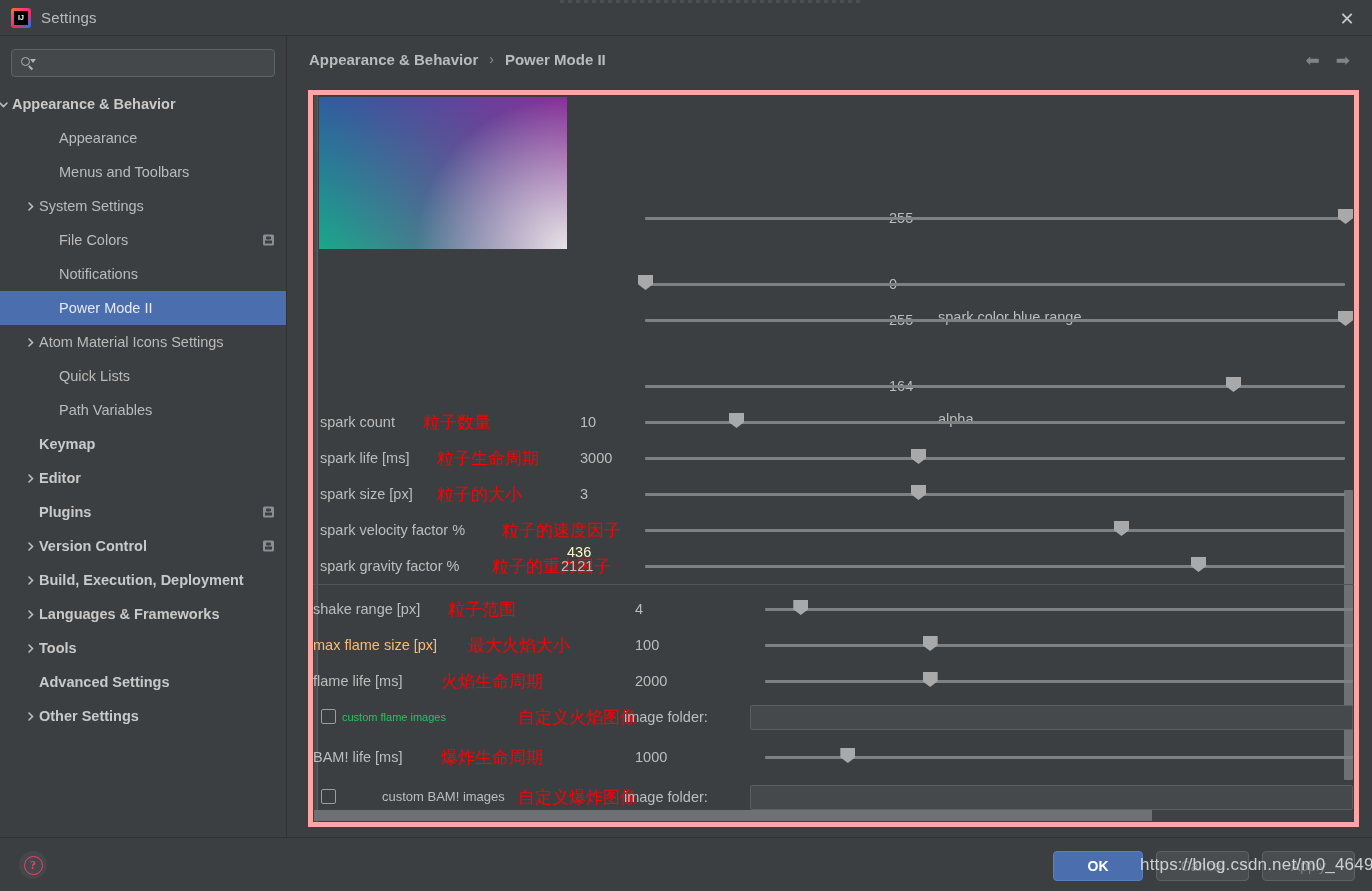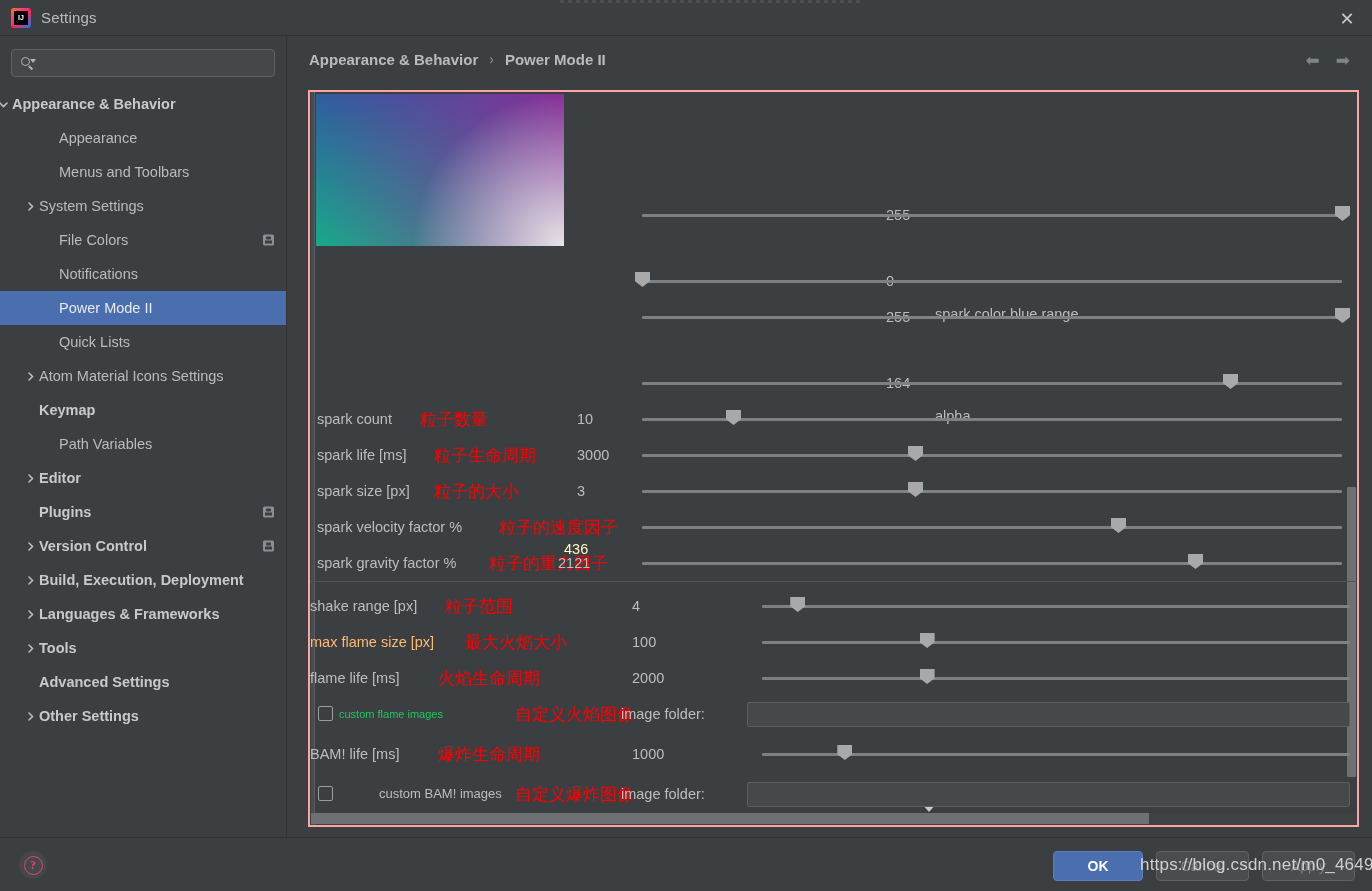--- a/index.html
+++ b/index.html
@@ -123,21 +123,21 @@
   .bc-item { color: #bbbbbb; font-size: 15px; font-weight: bold; }
   .bc-sep { color: #8d9194; font-size: 14px; }
   .nav-arrows {
     position: absolute; right: 22px; top: 16px;
     display: flex; gap: 16px; align-items: center;
   }
   .nav-arrows span { color: #7f8487; font-size: 17px; cursor: pointer; line-height: 1; }
 
   .content-frame {
     position: absolute; left: 20px; right: 13px; top: 54px; bottom: 10px;
-    border: 2px solid #fca5a5;
+    border: 5px solid #fca5a5;
     background: #3c3f41;
     overflow: hidden;
     text-align: center;
   }
   .content-inner { position: absolute; inset: 0; }
 
   .swatch {
     position: absolute; left: 6px; top: 2px; width: 248px; height: 152px;
     background:
       radial-gradient(circle at 100% 100%, rgba(235,238,236,.95) 0%, rgba(235,238,236,0) 52%),
@@ -293,38 +293,38 @@
         </div>
         <div class="tree-row">
           <span class="twisty" style="margin-left: 41px;"></span>
           <span class="lbl">Notifications</span>
         </div>
         <div class="tree-row selected">
           <span class="twisty" style="margin-left: 41px;"></span>
           <span class="lbl">Power Mode II</span>
         </div>
         <div class="tree-row">
+          <span class="twisty" style="margin-left: 21px;">
+            <svg width="11" height="11" viewBox="0 0 11 11">
+              <path d="M4 2 L7.5 5.5 L4 9" fill="none" stroke="#b8bdc2" stroke-width="1.6" stroke-linecap="round"></path>
+            </svg>
+          </span>
+          <span class="lbl">Atom Material Icons Settings</span>
+        </div>
+        <div class="tree-row">
           <span class="twisty" style="margin-left: 41px;"></span>
           <span class="lbl">Quick Lists</span>
         </div>
         <div class="tree-row">
-          <span class="twisty" style="margin-left: 21px;">
-            <svg width="11" height="11" viewBox="0 0 11 11">
-              <path d="M4 2 L7.5 5.5 L4 9" fill="none" stroke="#b8bdc2" stroke-width="1.6" stroke-linecap="round"></path>
-            </svg>
-          </span>
-          <span class="lbl">Atom Material Icons Settings</span>
+          <span class="twisty" style="margin-left: 41px;"></span>
+          <span class="lbl">Path Variables</span>
         </div>
         <div class="tree-row bold">
           <span class="twisty" style="margin-left: 21px;"></span>
           <span class="lbl">Keymap</span>
-        </div>
-        <div class="tree-row">
-          <span class="twisty" style="margin-left: 41px;"></span>
-          <span class="lbl">Path Variables</span>
         </div>
         <div class="tree-row bold">
           <span class="twisty" style="margin-left: 21px;">
             <svg width="11" height="11" viewBox="0 0 11 11">
               <path d="M4 2 L7.5 5.5 L4 9" fill="none" stroke="#b8bdc2" stroke-width="1.6" stroke-linecap="round"></path>
             </svg>
           </span>
           <span class="lbl">Editor</span>
         </div>
         <div class="tree-row bold">

